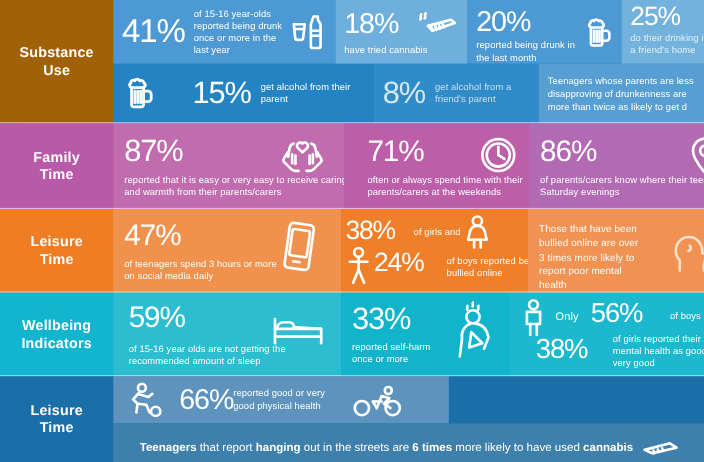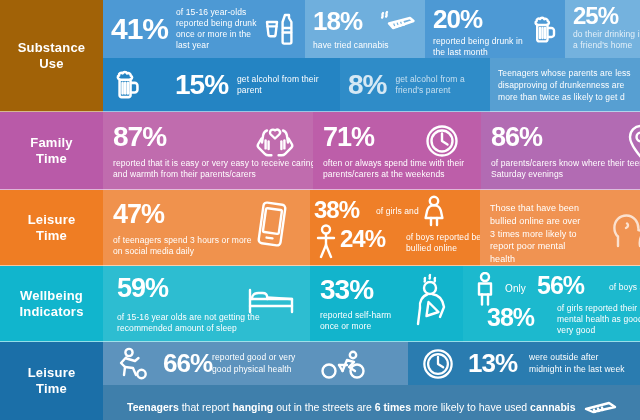--- a/index.html
+++ b/index.html
@@ -14,21 +14,21 @@
   .row{position:absolute;left:0;width:640px;display:flex;}
   .rowlabel{
     width:103px;flex:0 0 103px;
     display:flex;align-items:center;justify-content:center;
     text-align:center;font-weight:bold;font-size:13px;line-height:1.25;
     letter-spacing:.2px;
   }
   .cells{position:relative;flex:1 1 auto;height:100%;}
   .cell{position:absolute;top:0;height:100%;box-sizing:border-box;
         display:flex;align-items:center;overflow:hidden;}
-  .pct{font-weight:bold;line-height:.95;letter-spacing:-1px;white-space:nowrap;}
+  .pct{font-weight:normal;line-height:.95;letter-spacing:-1px;white-space:nowrap;}
   .cap{font-size:8.5px;line-height:1.32;letter-spacing:.1px;}
   .icon{flex:0 0 auto;display:flex;align-items:center;justify-content:center;}
   .icon svg{display:block;}
   .stk{stroke:#fff;fill:none;stroke-width:2.4;stroke-linecap:round;stroke-linejoin:round;}
   .stk-d{stroke:rgba(255,255,255,.72);}
   .dim{color:rgba(255,255,255,.80);}
   .dimmer{color:rgba(255,255,255,.72);}
 
   
   #r-substance{top:0;height:112px;background:#1b7fc0;}
@@ -201,21 +201,21 @@
                   <path d="M15.6 17.4v7.6"></path>
               <path d="M31.4 16.4v8"></path>
                   <path d="M28.4 17.4v7.6"></path>
             </g>
               </svg>
           </div>
           <div class="cap" style="position:absolute;left:2px;top:46px;width:206px;">reported that it is easy or very easy to receive caring and warmth from their parents/carers</div>
         </div>
       </div>
 
-      <div class="cell fc2" style="left:210px;width:168px;padding:0 6px 0 8px;">
+      <div class="cell fc2" style="left:210px;width:168px;padding:0 6px 0 19px;">
         <div style="position:relative;width:100%;height:100%;">
           <div class="pct" style="position:absolute;left:2px;top:13px;font-size:27px;">71%</div>
           <div class="icon" style="position:absolute;left:104px;top:12px;">
             <svg width="34" height="34" viewBox="0 0 34 34">
                 <g class="stk" stroke-width="1.7">
               <circle cx="17" cy="17" r="14.5"></circle>
                   <circle cx="17" cy="17" r="10.5"></circle>
               <path d="M17 9.5V17l5.5 3.5"></path>
             </g>
               </svg>
@@ -415,33 +415,20 @@
             <circle cx="9" cy="23" r="6.5"></circle>
                 <circle cx="37" cy="23" r="6.5"></circle>
             <path d="M22.5 23 27 12l7 2-5 5 6 4"></path>
             <path d="M19 17h8"></path>
                 <path d="M22.5 23l-3.5-6"></path>
           </g>
             </svg>
         </div>
       </div>
 
-      <div class="cell lc2" style="left:305px;top:0;width:232px;height:43px;padding:0 4px 0 14px;">
-        <div class="icon">
-          <svg width="32" height="32" viewBox="0 0 34 34">
-              <g class="stk" stroke-width="1.7">
-            <circle cx="17" cy="17" r="14.5"></circle>
-                <circle cx="17" cy="17" r="10.5"></circle>
-            <path d="M17 9.5V17l5.5 3.5"></path>
-          </g>
-            </svg>
-        </div>
-        <div class="pct" style="font-size:26px;margin-left:14px;">13%</div>
-        <div class="cap" style="margin-left:12px;width:100px;">were outside after midnight in the last week</div>
-      </div>
 
       <div class="cell lbanner" style="left:0;top:43px;width:537px;height:44px;padding:0 0 0 24px;">
         <div style="font-size:10.5px;white-space:nowrap;">
           <b>Teenagers</b><span> that report </span><b>hanging</b><span> out in the streets are </span><b>6 times</b><span> more likely to have used </span><b>cannabis</b>
         </div>
         <div class="icon" style="margin-left:8px;">
           <svg width="34" height="14" viewBox="0 0 34 14">
               <g class="stk" stroke-width="1.5">
             <path d="M2 9 25 3l6 4-22 5z"></path>
                 <path d="M10 9.6l.9 2.4"></path>

